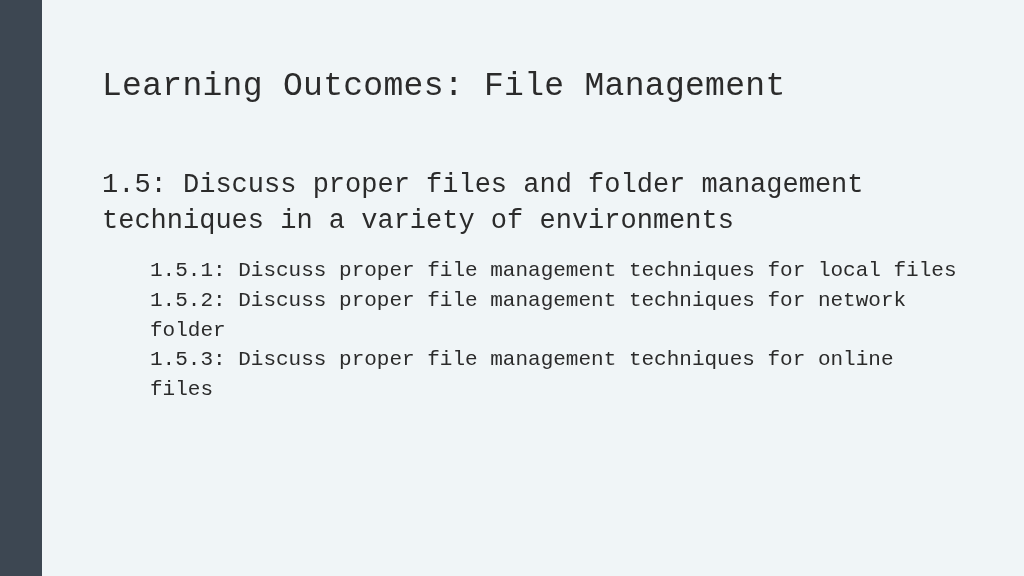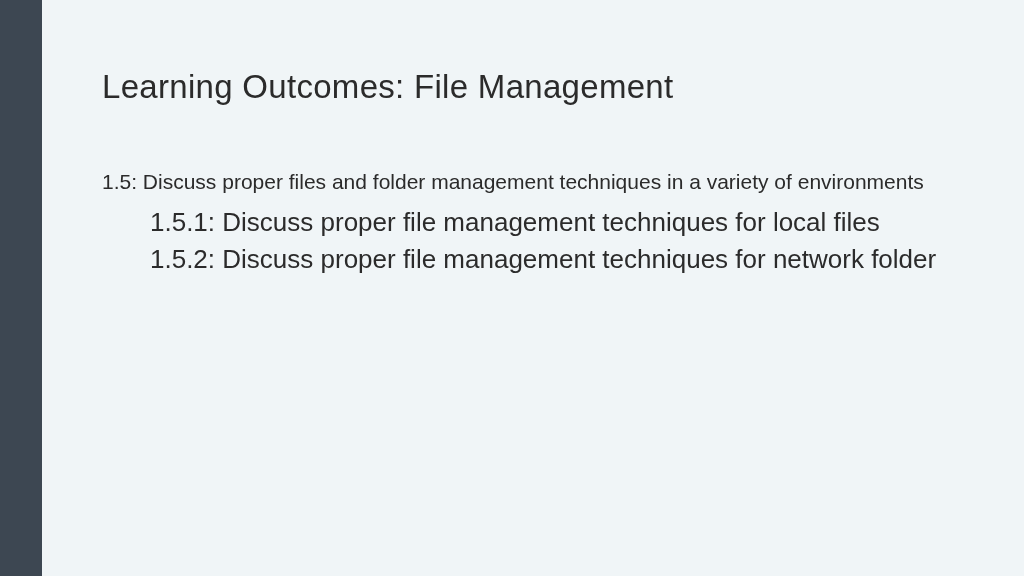--- a/index.html
+++ b/index.html
@@ -1,18 +1,19 @@
 <!DOCTYPE html>
 <html><head>
   <meta charset="utf-8">
   <style>
     * {
       margin: 0;
       padding: 0;
       box-sizing: border-box;
+      font-family: Liberation Mono, monospace;
     }
     body {
       width: 1024px;
       height: 576px;
       background: #f0f5f7;
       font-family: 'Century Gothic', 'Futura', 'Avant Garde', sans-serif;
       overflow: hidden;
     }
     .slide {
       width: 100%;
@@ -32,43 +33,44 @@
       padding: 68px 60px 0 60px;
     }
     .title {
       font-size: 33px;
       font-weight: 300;
       color: #2b2b2b;
       margin-bottom: 62px;
       letter-spacing: 0.3px;
     }
     .main-item {
-      font-size: 21px;
+      font-size: 27px;
       font-weight: 300;
       color: #2b2b2b;
       line-height: 1.35;
-      margin-bottom: 8px;
+      margin-bottom: 16px;
     }
     .sub-list {
       margin-left: 48px;
       margin-top: 2px;
     }
     .sub-item {
-      font-size: 26px;
+      font-size: 21px;
       font-weight: 300;
       color: #2b2b2b;
       line-height: 1.42;
     }
   </style>
 </head>
 <body>
 
 <div class="slide">
   <div class="sidebar"></div>
   <div class="content">
     <h1 class="title">Learning Outcomes: File Management</h1>
     <div class="main-item">1.5: Discuss proper files and folder management techniques in a variety of environments</div>
     <div class="sub-list">
       <div class="sub-item">1.5.1: Discuss proper file management techniques for local files</div>
       <div class="sub-item">1.5.2: Discuss proper file management techniques for network folder</div>
+      <div class="sub-item">1.5.3: Discuss proper file management techniques for online files</div>
     </div>
   </div>
 </div>
 
 </body></html>

